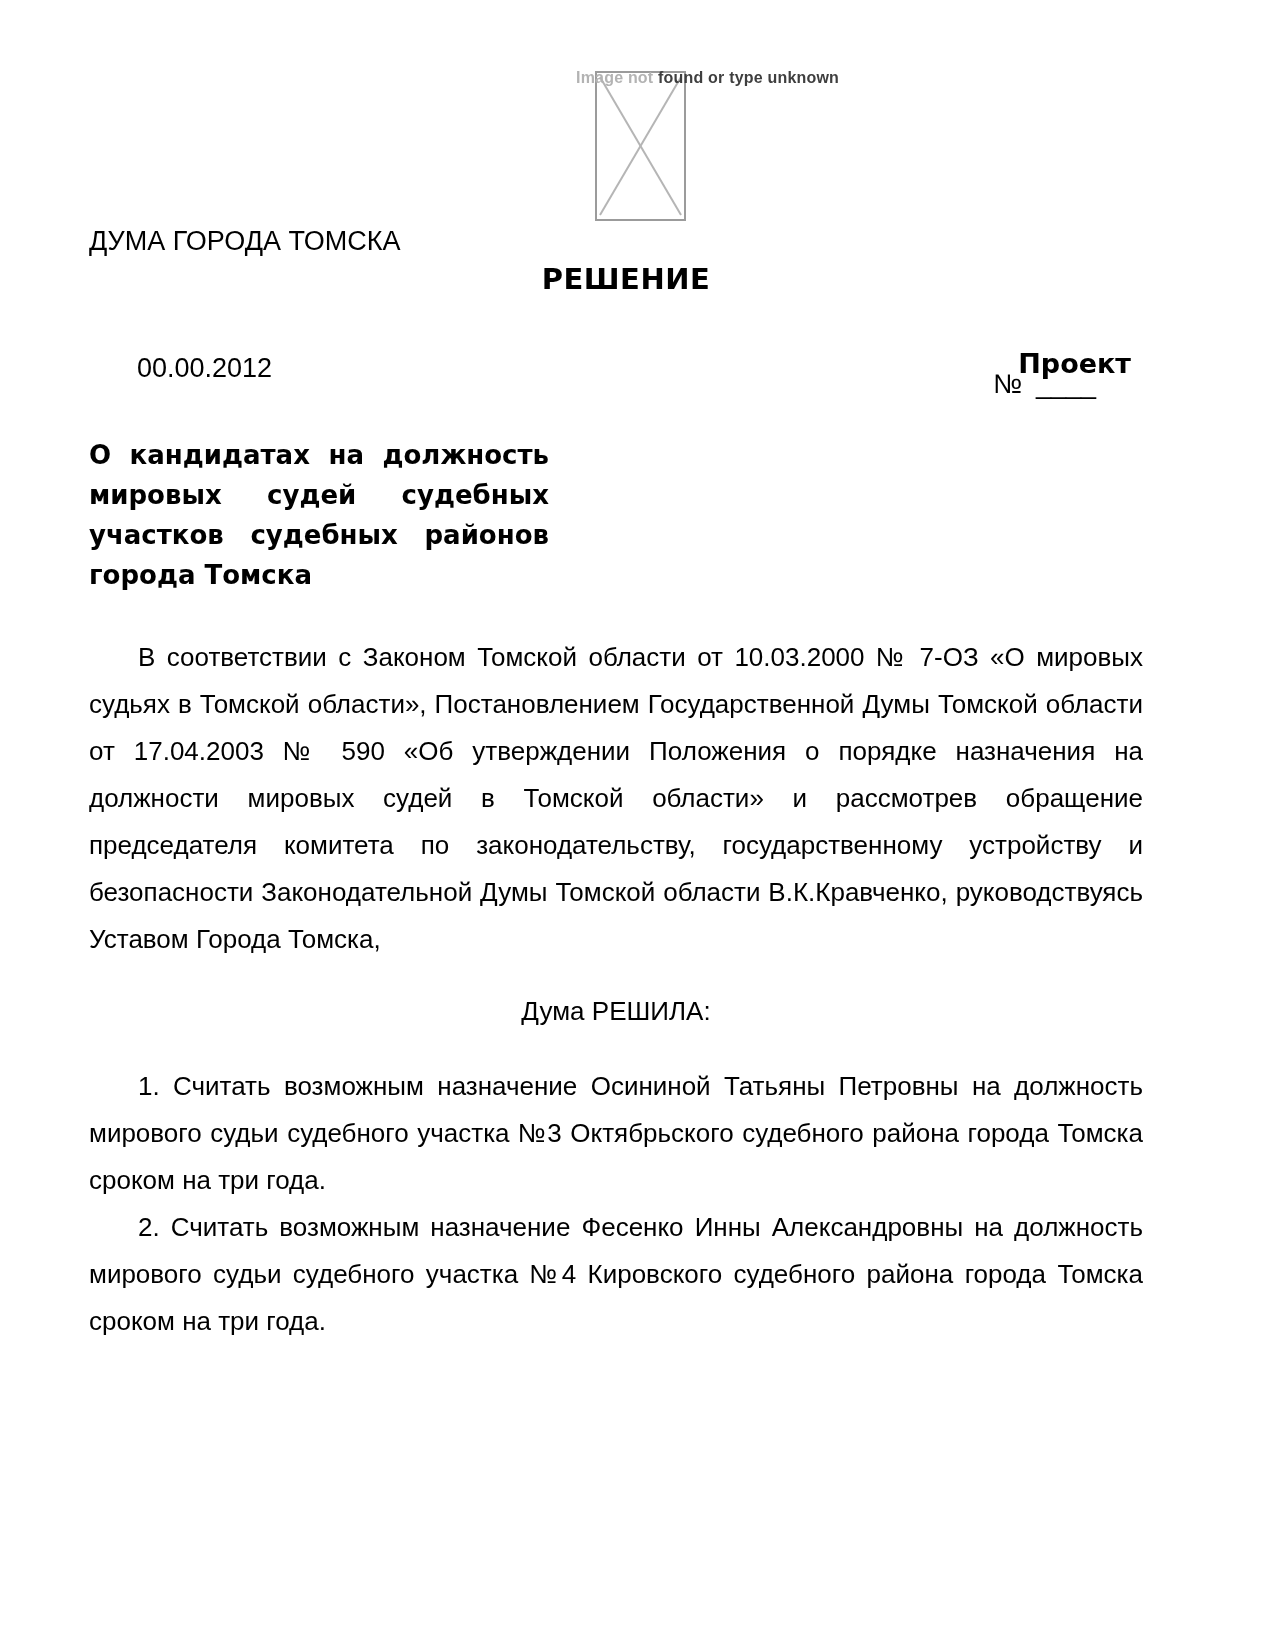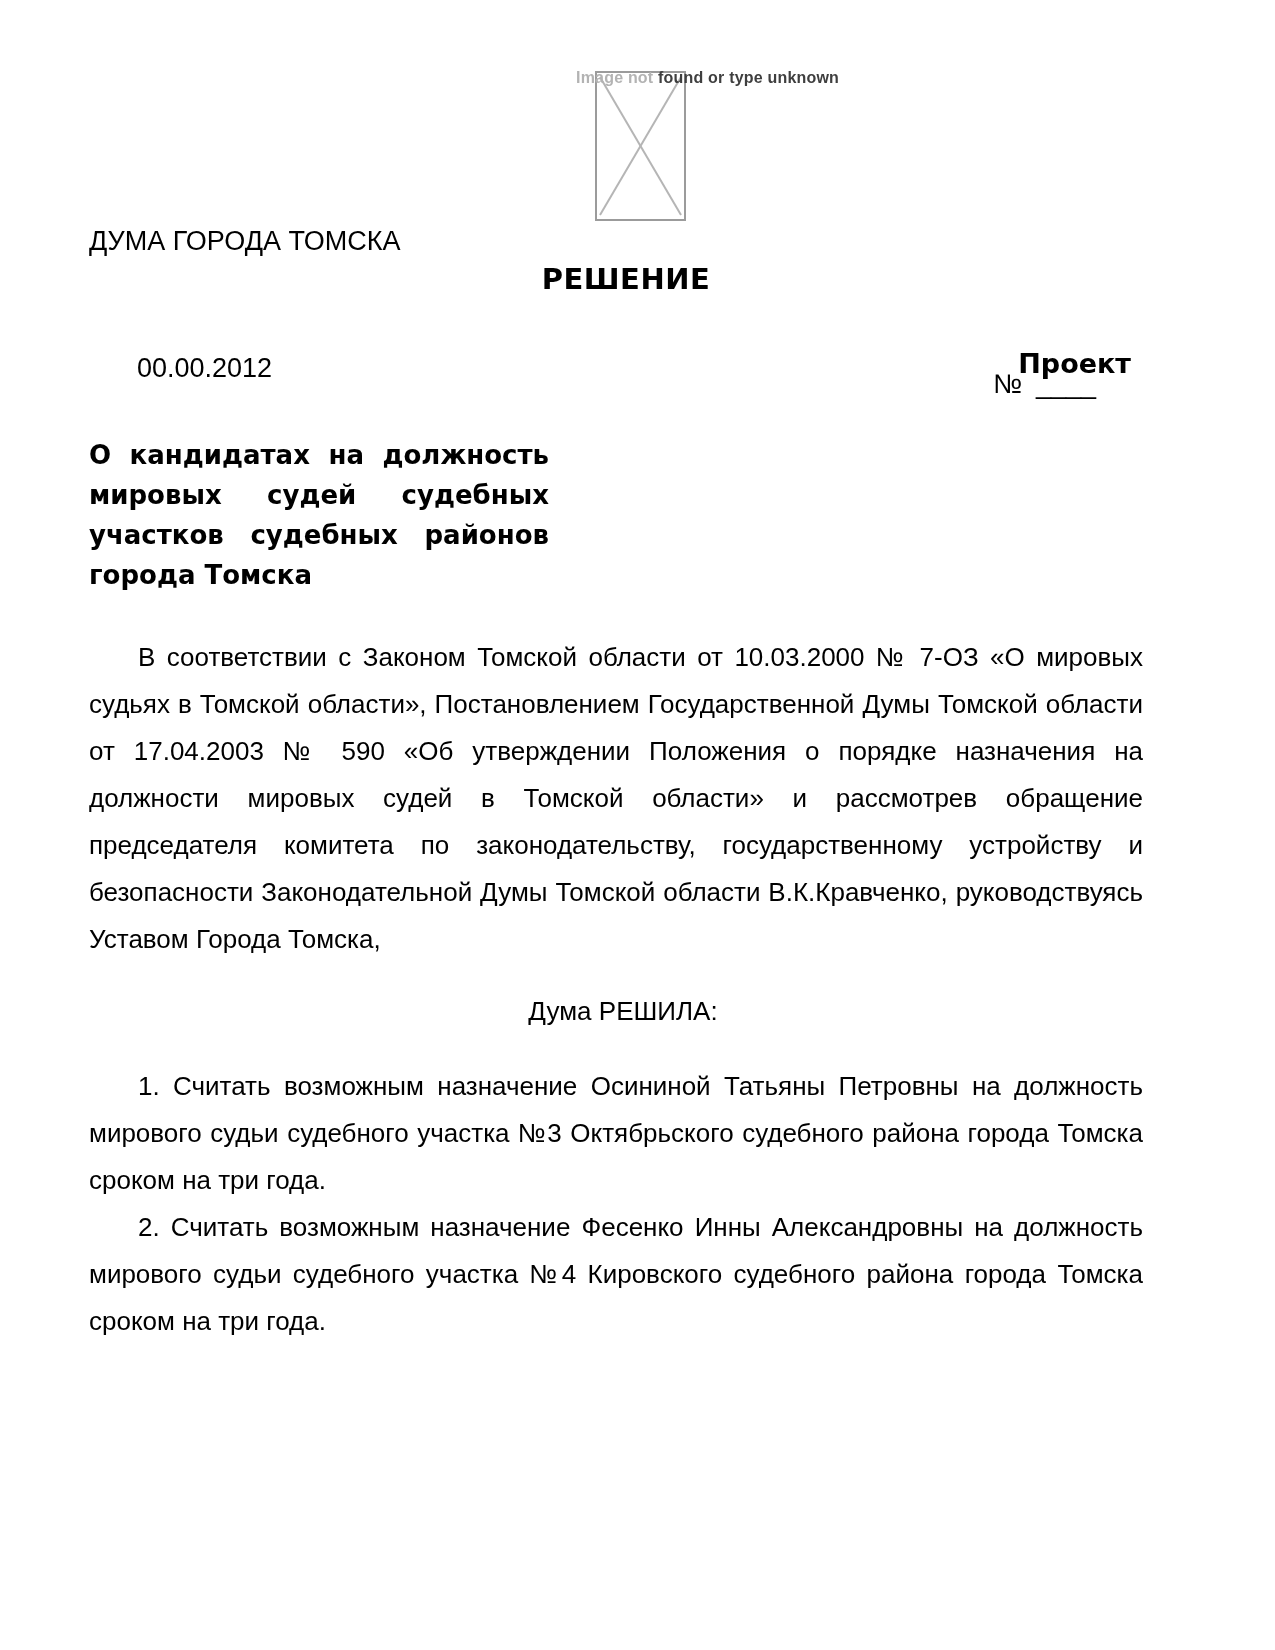--- a/index.html
+++ b/index.html
@@ -100,21 +100,21 @@
     font-size: 26px;
     line-height: 47px;
     text-align: justify;
     text-indent: 49px;
     margin: 0;
   }
 
   
   .resolved-heading {
     position: absolute;
-    left: 96px;
+    left: 89px;
     top: 996px;
     width: 1054px;
     text-align: center;
     font-size: 26px;
   }
   .items {
     position: absolute;
     left: 89px;
     top: 1063px;
     width: 1054px;

